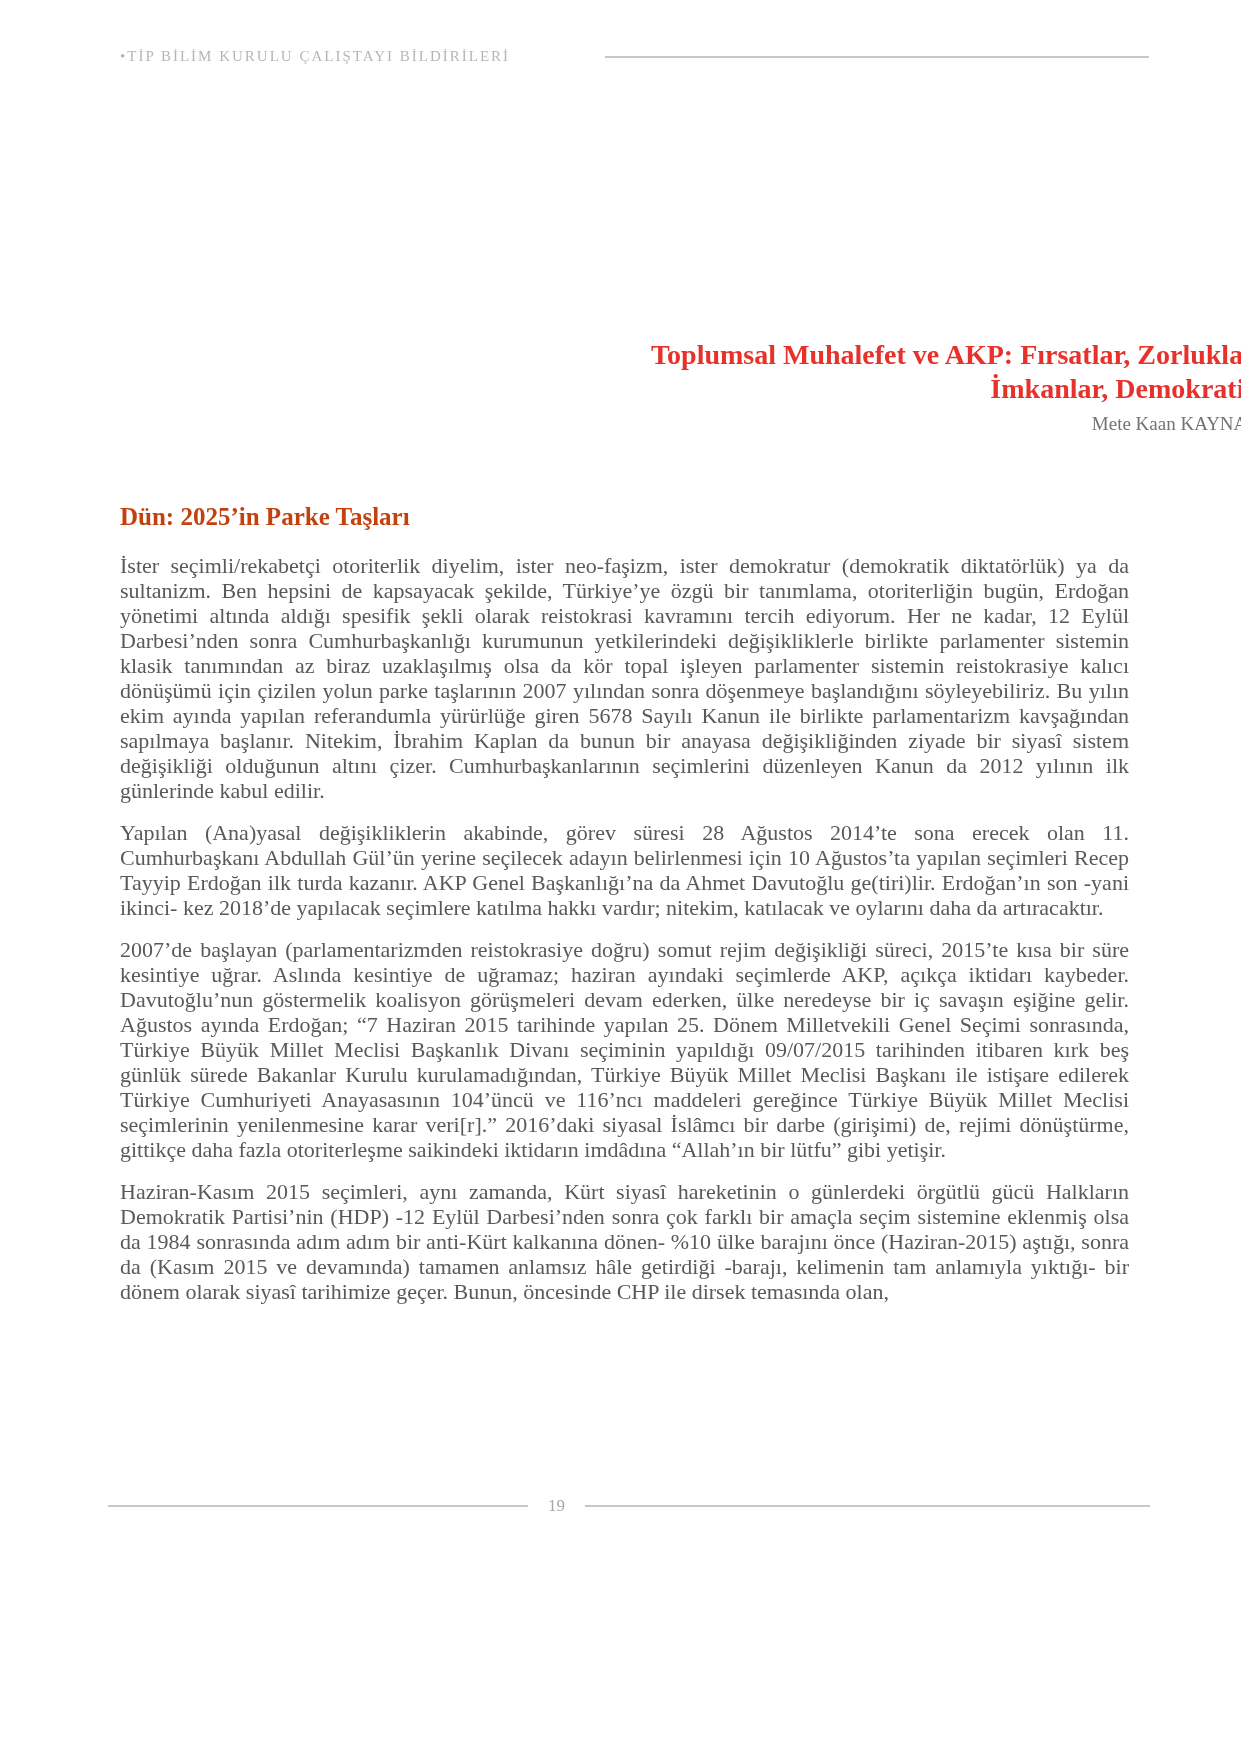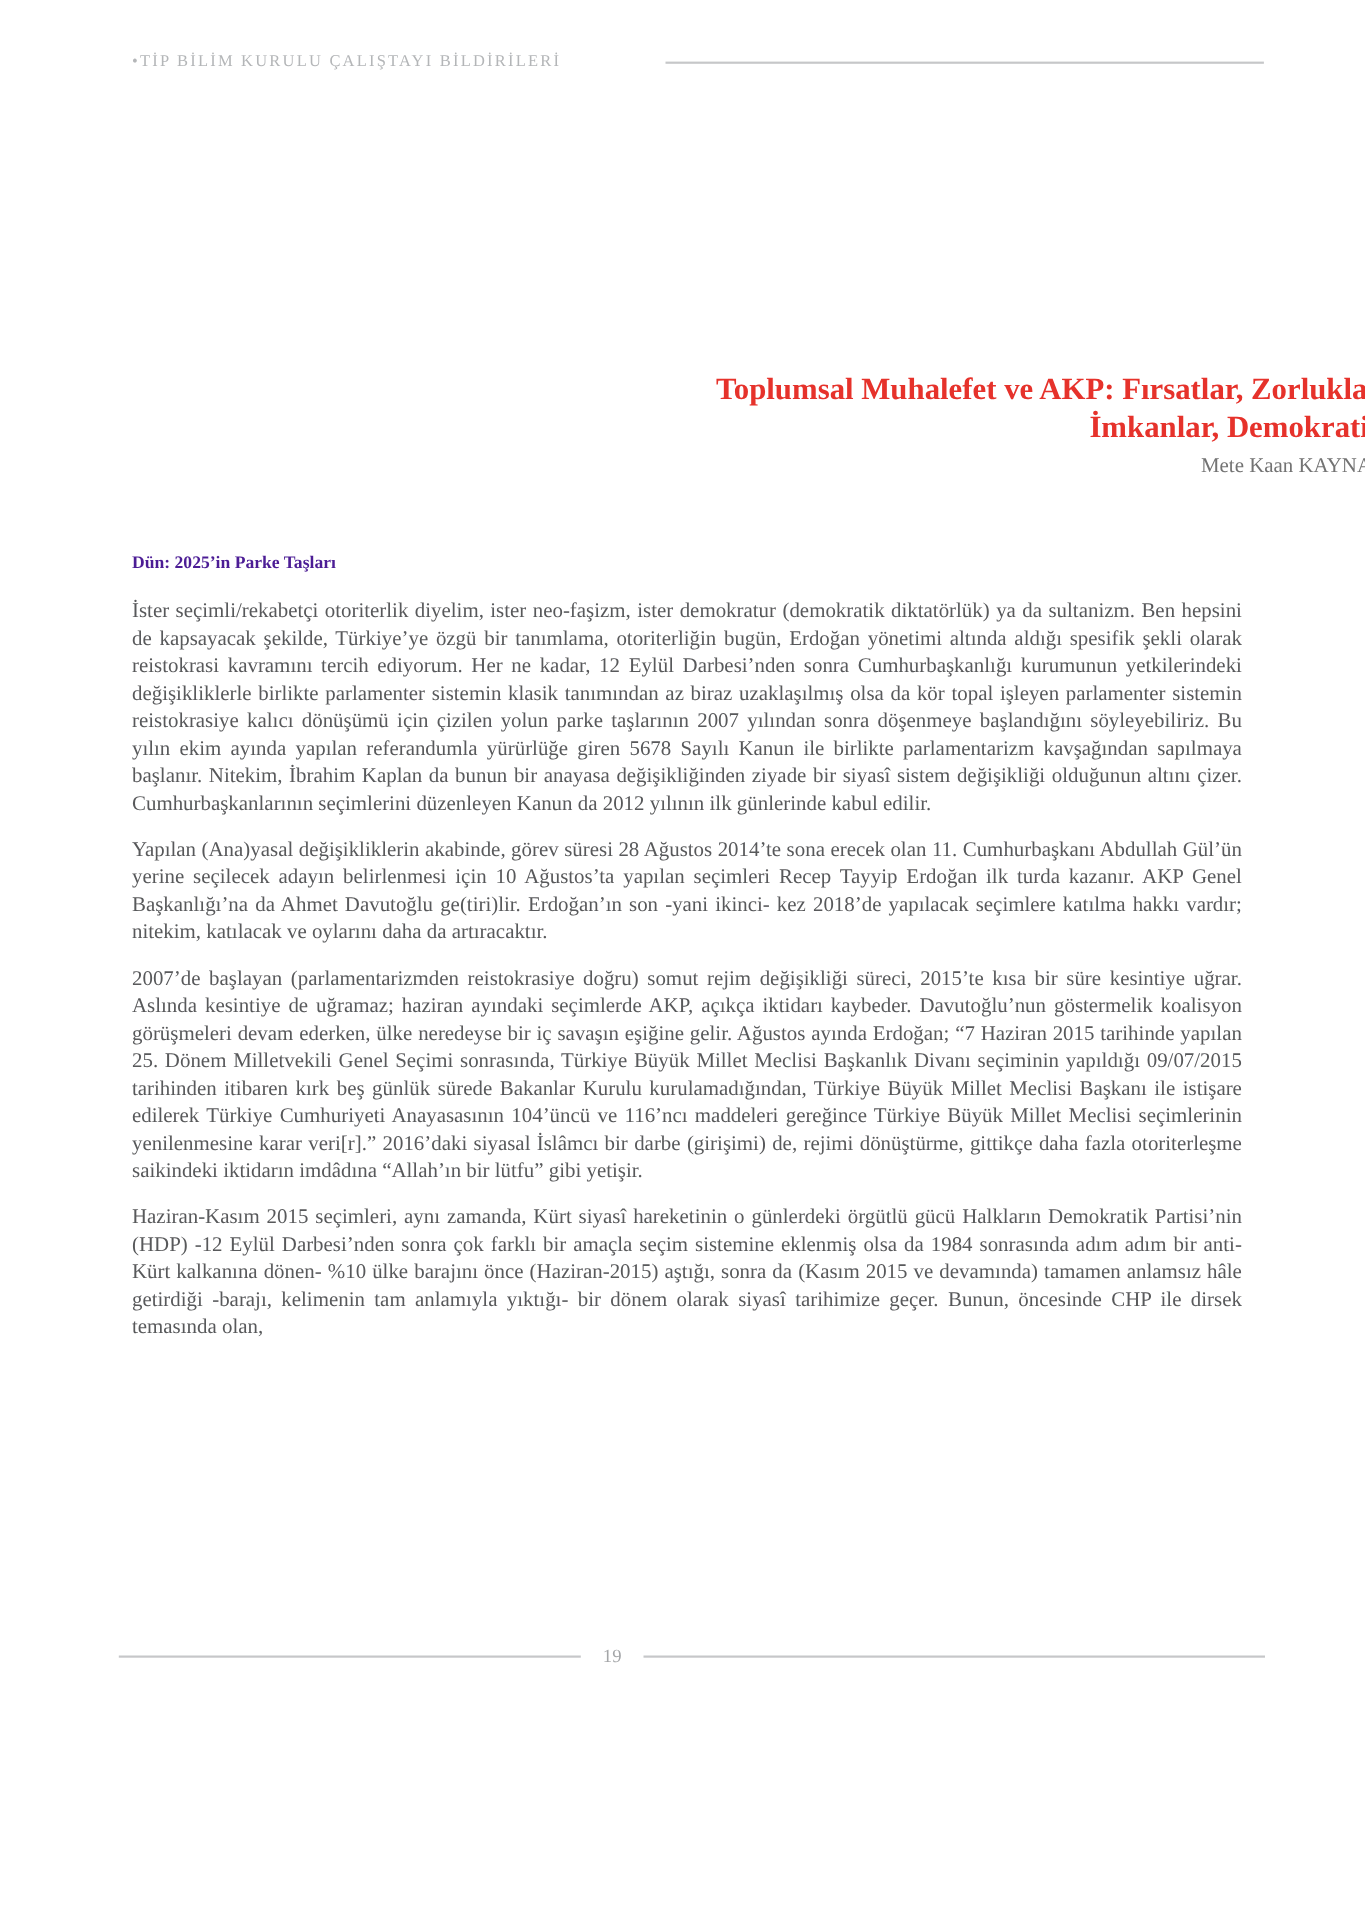--- a/index.html
+++ b/index.html
@@ -64,27 +64,27 @@
 
   
   .content {
     position: absolute;
     top: 503px;
     left: 120px;
     width: 1009px;
     color: #58595b;
   }
   .section-heading {
-    font-size: 16px;
+    font-size: 25px;
     font-weight: 700;
-    color: #4c1d95;
+    color: #c2410c;
     margin: 0 0 22px 0;
   }
   .content p {
-    font-size: 19px;
+    font-size: 22px;
     line-height: 25px;
     text-align: justify;
     margin: 0 0 17px 0;
   }
 
   
   .page-footer {
     position: absolute;
     top: 1497px;
     left: 108px;

